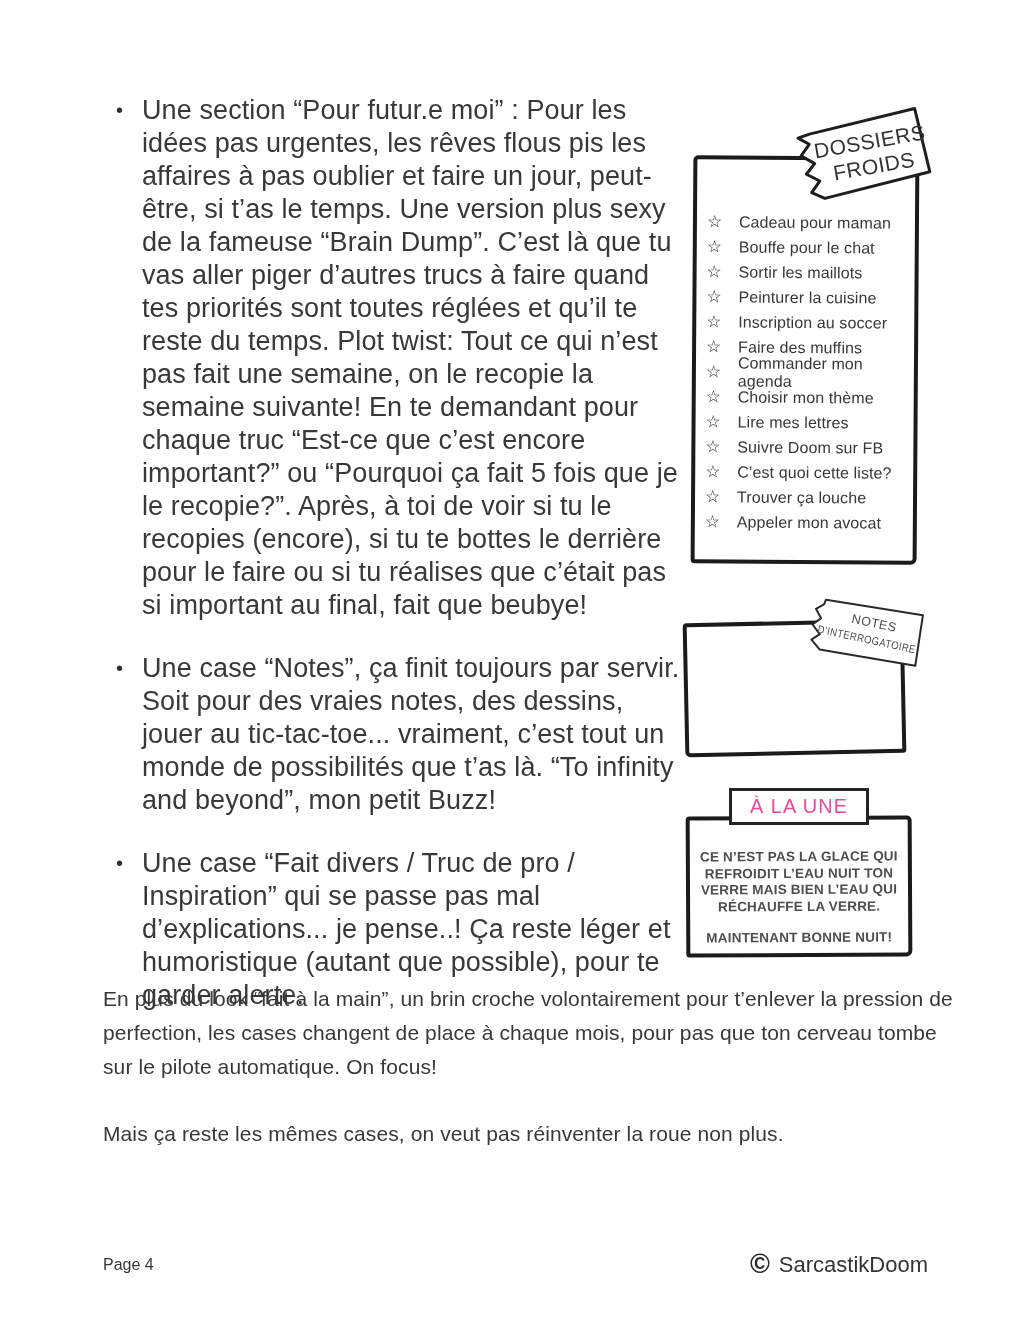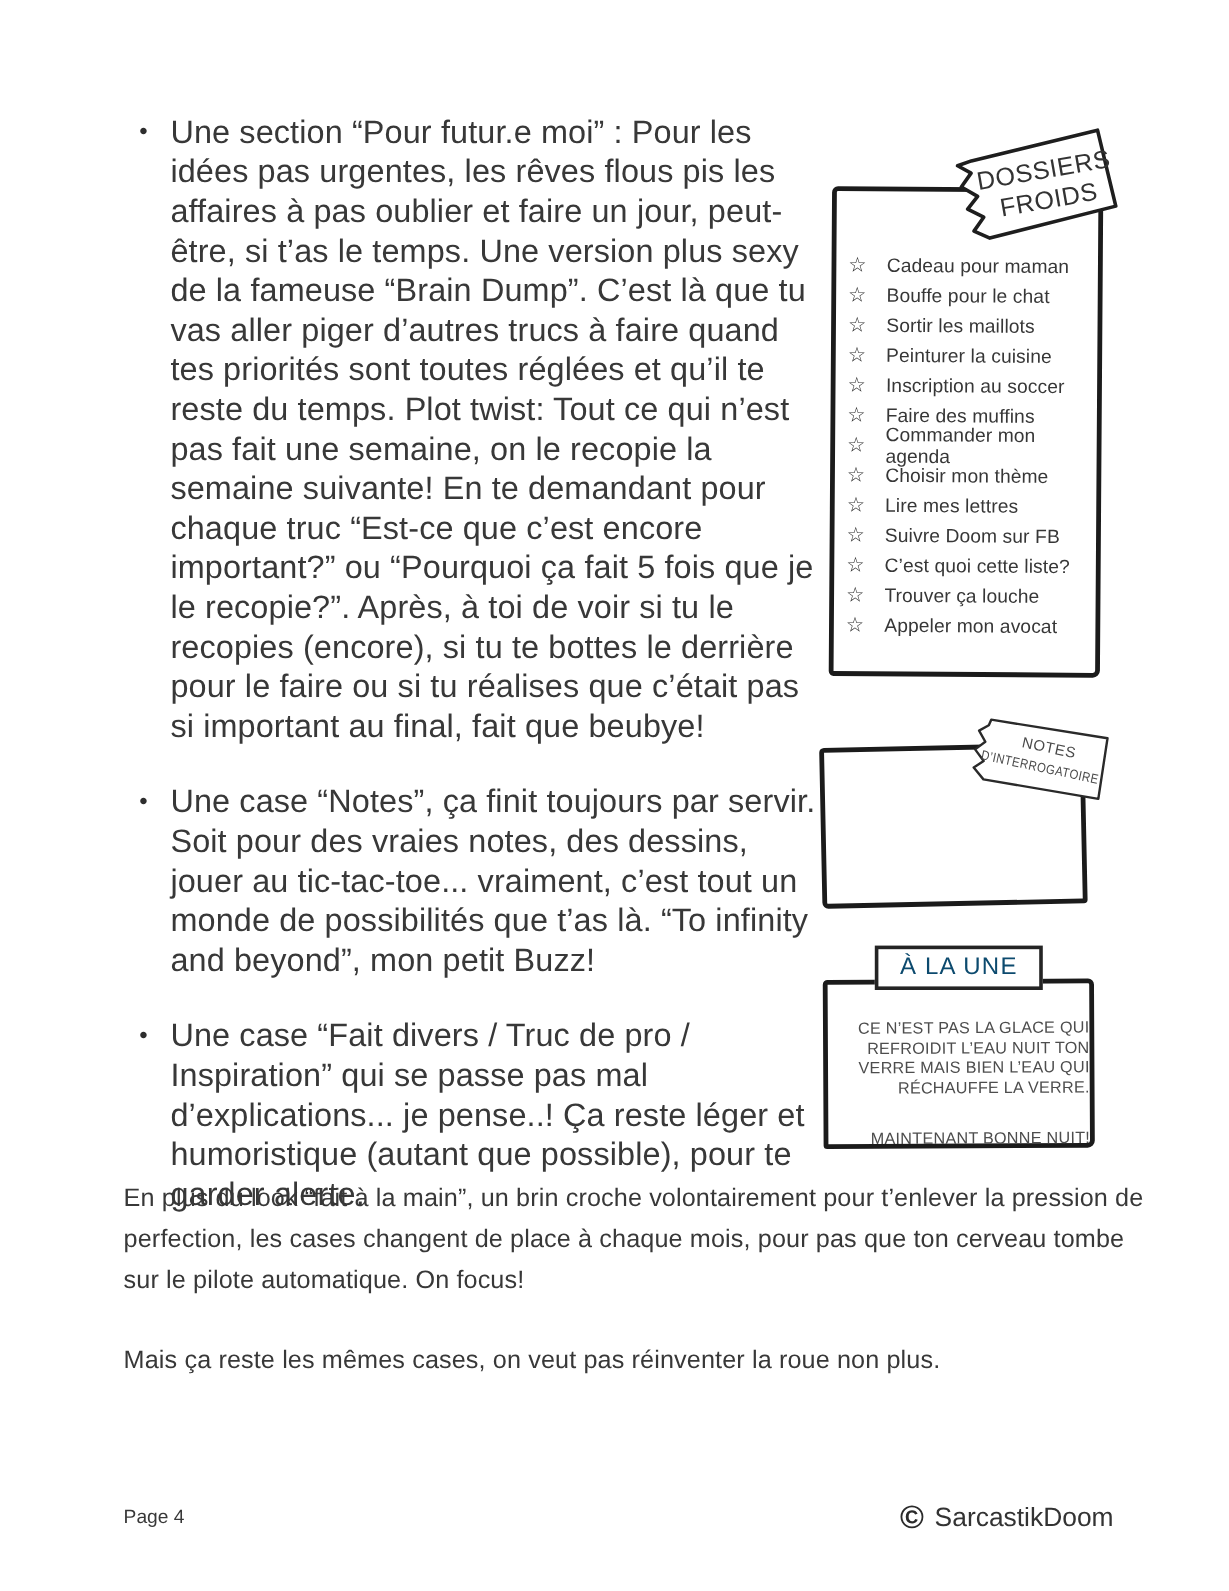--- a/index.html
+++ b/index.html
@@ -93,28 +93,28 @@
     position: absolute; left: 686px; top: 816px; width: 226px; height: 141px;
     border: 4px solid #1b1b1b; background: #ffffff;
     border-radius: 4px 5px 6px 3px;
     transform: rotate(-0.3deg);
     z-index: 2;
   }
   .headline-label {
     position: absolute; left: 729px; top: 788px; width: 140px; height: 37px;
     border: 3px solid #242424; background: #ffffff;
     display: flex; align-items: center; justify-content: center;
-    font-size: 20px; color: #0c4a6e; letter-spacing: 1px;
+    font-size: 20px; color: #ec4899; letter-spacing: 1px;
     z-index: 3;
   }
   .headline-body {
-    padding-top: 29px; text-align: right;
-    font-size: 13.5px; line-height: 16.5px; color: #4d4d4d; letter-spacing: 0.2px;
-  }
-  .headline-closing { margin-top: 26px; }
+    padding-top: 29px; text-align: center;
+    font-size: 13.5px; line-height: 16.5px; color: #4d4d4d; letter-spacing: 0.2px; font-weight: bold;
+  }
+  .headline-closing { margin-top: 15px; }
 </style>
 </head>
 <body>
 
 <div class="main-col">
   <div class="bullet-row">
     <span class="bullet-dot">•</span>
     <div class="bullet-text">Une section “Pour futur.e moi” : Pour les idées pas urgentes, les rêves flous pis les affaires à pas oublier et faire un jour, peut-être, si t’as le temps. Une version plus sexy de la fameuse “Brain Dump”. C’est là que tu vas aller piger d’autres trucs à faire quand tes priorités sont toutes réglées et qu’il te reste du temps. Plot twist: Tout ce qui n’est pas fait une semaine, on le recopie la semaine suivante! En te demandant pour chaque truc “Est-ce que c’est encore important?” ou “Pourquoi ça fait 5 fois que je le recopie?”. Après, à toi de voir si tu le recopies (encore), si tu te bottes le derrière pour le faire ou si tu réalises que c’était pas si important au final, fait que beubye!</div>
   </div>
   <div class="bullet-row">

